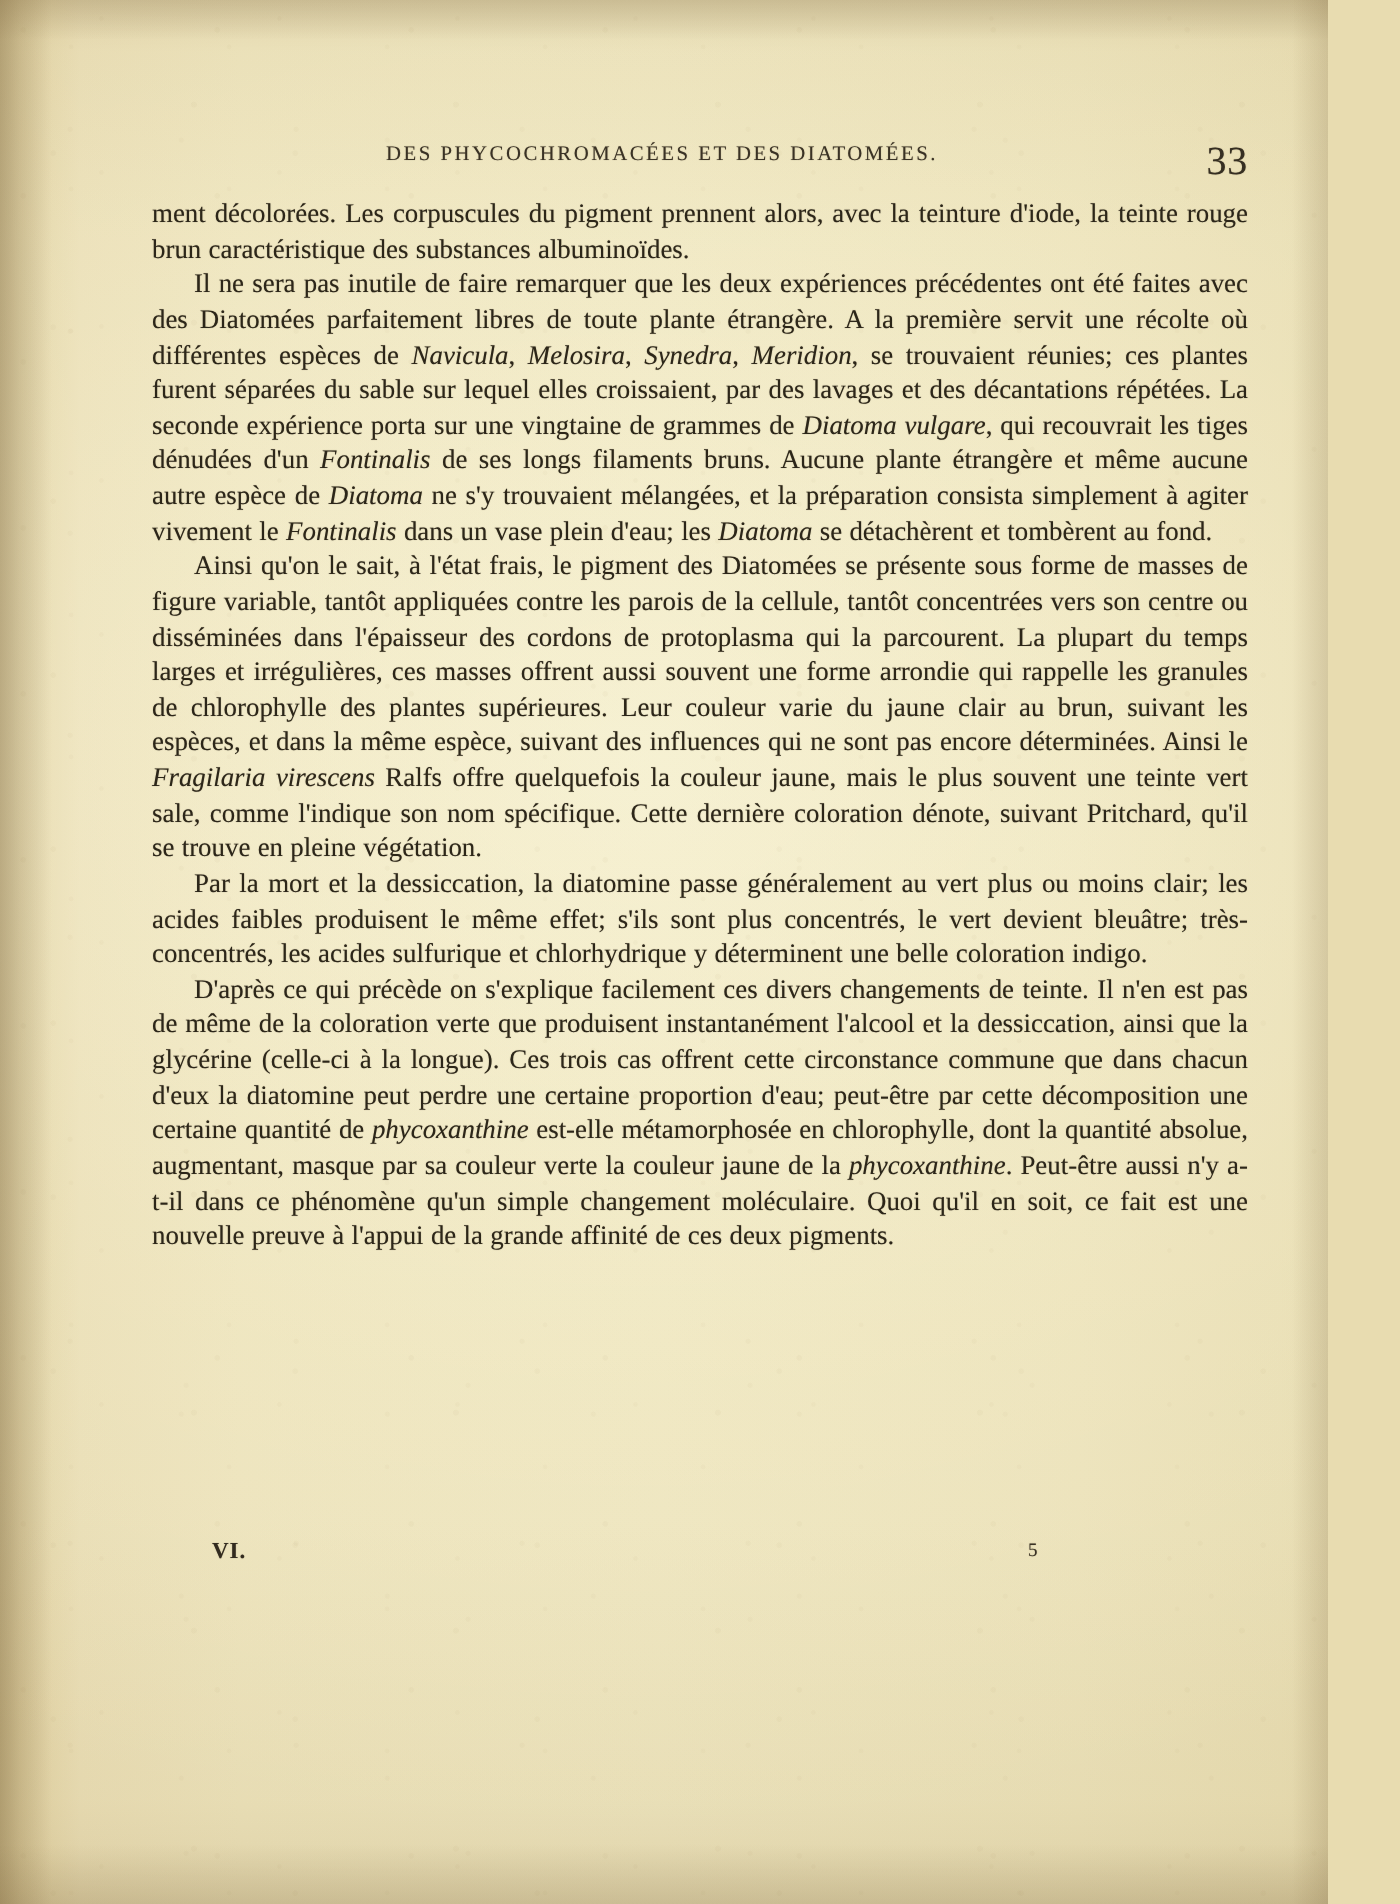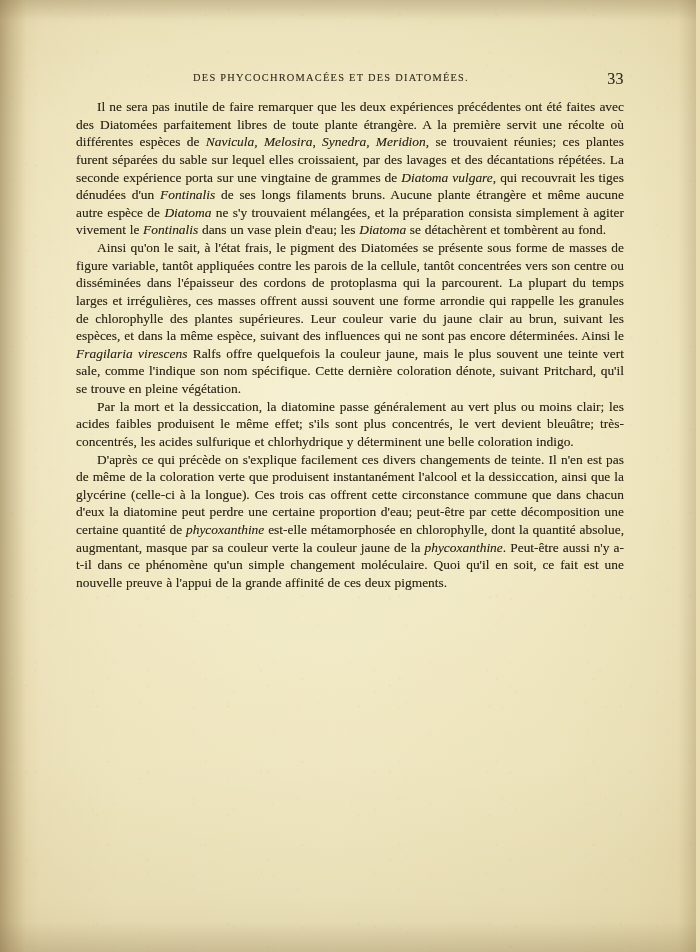--- a/index.html
+++ b/index.html
@@ -29,21 +29,20 @@
           #ddcd9d 10px,
           #e7dbb2 40px,
           #eae0b8 120px,
           #ebe2bb 330px,
           #e9dfb6 540px,
           #e6dbb0 640px,
           #e2d5a8 690px,
           #ded0a0 700px),
       #e9dfb6;
     overflow: hidden;
-    padding-left: 32px;
   }
   
   .paper-tone {
     position: absolute;
     inset: 0;
     background: linear-gradient(180deg,
         rgba(198,178,132,0.30) 0px,
         rgba(214,196,150,0.10) 26px,
         rgba(255,250,225,0.05) 120px,
         rgba(255,250,225,0.05) 760px,
@@ -123,21 +122,21 @@
     letter-spacing: 1.25px;
     font-variant: small-caps;
     text-transform: uppercase;
     color: #3a3225;
     font-family: "Liberation Serif", "DejaVu Serif", serif;
   }
   .running-head-folio {
     position: absolute;
     right: 0;
     top: -2px;
-    font-size: 16px;
+    font-size: 20px;
     color: #362f22;
     letter-spacing: .4px;
   }
 
   
   .body-text {
     position: absolute;
     left: 0;
     top: 98px;
     width: 548px;
@@ -206,21 +205,26 @@
   <div class="edge-shadow-bottom"></div>
 
   <div class="content">
 
     <div class="running-head">
       <div class="running-head-title">Des Phycochromacées et des Diatomées.</div>
       <div class="running-head-folio">33</div>
     </div>
 
     <div class="body-text" id="body-text">
+        <p class="para">ment décolorées. Les corpuscules du pigment prennent alors, avec la teinture d'iode, la teinte rouge brun caractéristique des substances albuminoïdes.</p>
         <p class="para indent">Il ne sera pas inutile de faire remarquer que les deux expériences précédentes ont été faites avec des Diatomées parfaitement libres de toute plante étrangère. A la première servit une récolte où différentes espèces de <i>Navicula</i>, <i>Melosira</i>, <i>Synedra</i>, <i>Meridion</i>, se trouvaient réunies; ces plantes furent séparées du sable sur lequel elles croissaient, par des lavages et des décantations répétées. La seconde expérience porta sur une vingtaine de grammes de <i>Diatoma vulgare</i>, qui recouvrait les tiges dénudées d'un <i>Fontinalis</i> de ses longs filaments bruns. Aucune plante étrangère et même aucune autre espèce de <i>Diatoma</i> ne s'y trouvaient mélangées, et la préparation consista simplement à agiter vivement le <i>Fontinalis</i> dans un vase plein d'eau; les <i>Diatoma</i> se détachèrent et tombèrent au fond.</p>
         <p class="para indent">Ainsi qu'on le sait, à l'état frais, le pigment des Diatomées se présente sous forme de masses de figure variable, tantôt appliquées contre les parois de la cellule, tantôt concentrées vers son centre ou disséminées dans l'épaisseur des cordons de protoplasma qui la parcourent. La plupart du temps larges et irrégulières, ces masses offrent aussi souvent une forme arrondie qui rappelle les granules de chlorophylle des plantes supérieures. Leur couleur varie du jaune clair au brun, suivant les espèces, et dans la même espèce, suivant des influences qui ne sont pas encore déterminées. Ainsi le <i>Fragilaria virescens</i> Ralfs offre quelquefois la couleur jaune, mais le plus souvent une teinte vert sale, comme l'indique son nom spécifique. Cette dernière coloration dénote, suivant Pritchard, qu'il se trouve en pleine végétation.</p>
         <p class="para indent">Par la mort et la dessiccation, la diatomine passe généralement au vert plus ou moins clair; les acides faibles produisent le même effet; s'ils sont plus concentrés, le vert devient bleuâtre; très-concentrés, les acides sulfurique et chlorhydrique y déterminent une belle coloration indigo.</p>
         <p class="para indent">D'après ce qui précède on s'explique facilement ces divers changements de teinte. Il n'en est pas de même de la coloration verte que produisent instantanément l'alcool et la dessiccation, ainsi que la glycérine (celle-ci à la longue). Ces trois cas offrent cette circonstance commune que dans chacun d'eux la diatomine peut perdre une certaine proportion d'eau; peut-être par cette décomposition une certaine quantité de <i>phycoxanthine</i> est-elle métamorphosée en chlorophylle, dont la quantité absolue, augmentant, masque par sa couleur verte la couleur jaune de la <i>phycoxanthine</i>. Peut-être aussi n'y a-t-il dans ce phénomène qu'un simple changement moléculaire. Quoi qu'il en soit, ce fait est une nouvelle preuve à l'appui de la grande affinité de ces deux pigments.</p>
       </div>
 
+    <div class="footer-line">
+      <div class="signature-mark">VI.</div>
+      <div class="sheet-number">5</div>
+    </div>
 
   </div>
 </div>
 
 </body></html>

